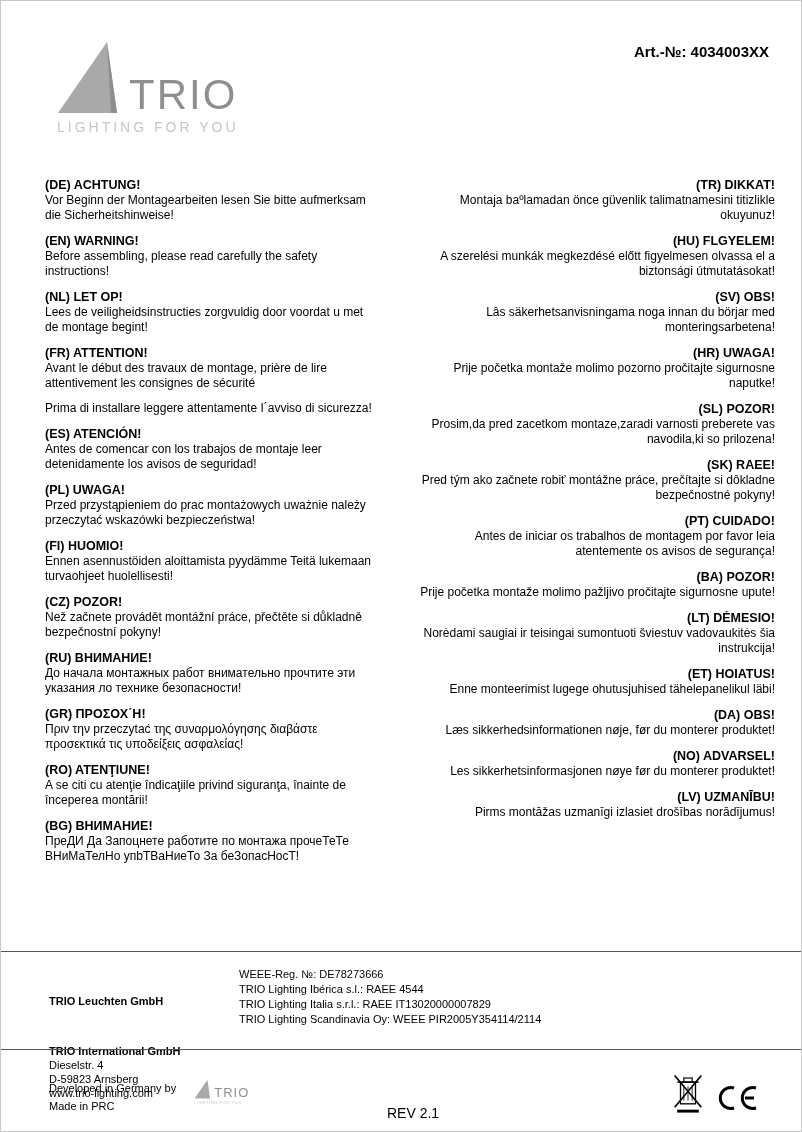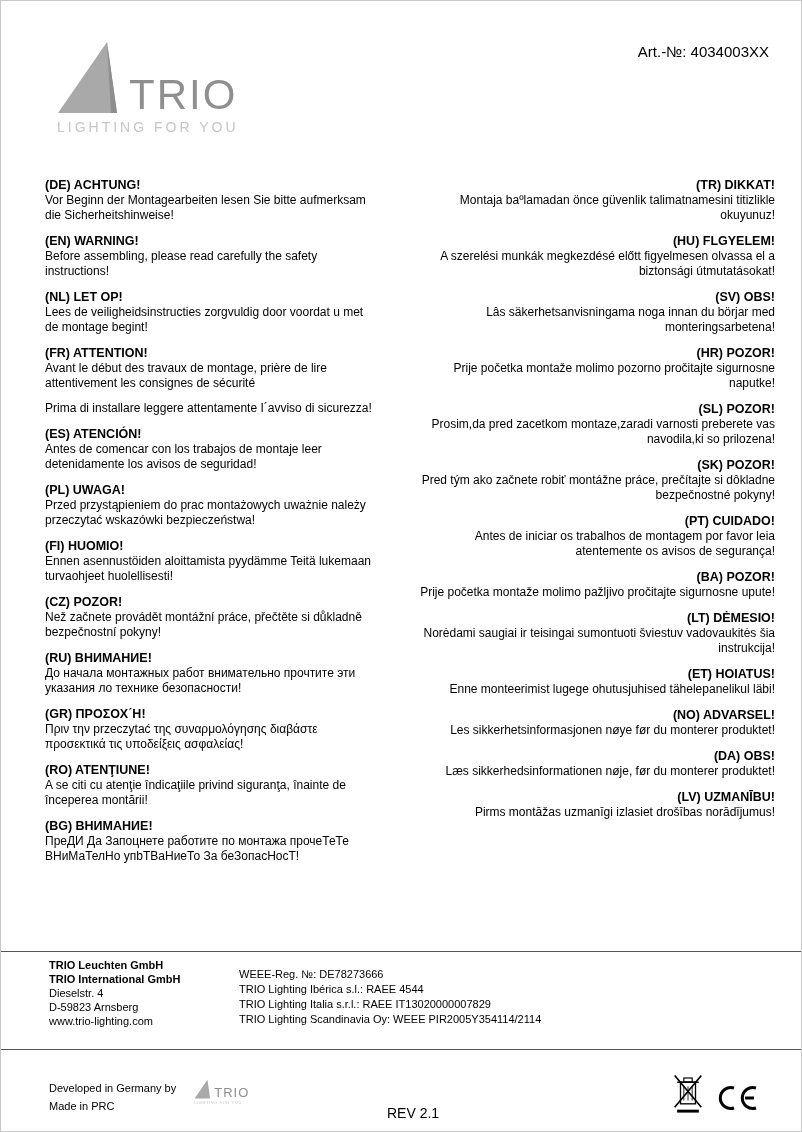--- a/index.html
+++ b/index.html
@@ -23,39 +23,39 @@
     letter-spacing:2px; margin-left:6px; font-weight:400;
   }
   .logo-tagline {
     margin-top:4px; font-size:14px; color:#c6c6c6; letter-spacing:3px;
     white-space:nowrap;
   }
 
   
   .artno {
     position:absolute; top:42px; right:32px;
-    font-size:15px; font-weight:normal;
+    font-size:15px; font-weight:bold;
   }
 
   
   .columns {
     position:absolute; top:176px; left:44px; right:26px;
     display:flex; gap:40px;
   }
   .col-left { width:332px; flex:none; }
   .col-right { flex:1; min-width:0;text-align:right; }
   .entry { margin-bottom:10px; }
   .entry-h { font-weight:bold; font-size:12.5px; line-height:16px; }
   .entry-b { font-size:12px; line-height:15px; }
 
   
   .rule1 { position:absolute; top:950px; left:0; right:0; border-top:1px solid #555; }
   .rule2 { position:absolute; top:1048px; left:0; right:0; border-top:1px solid #555; }
   .company { position:absolute; top:957px; left:48px; font-size:11px; line-height:14px; }
-  .company .b { font-weight:bold; }
+  .company .b { font-weight:bold;margin-top:36px; }
   .weee-reg { position:absolute; top:966px; left:230px; font-size:11px; line-height:15px;margin-left:8px; }
 
   .developed { position:absolute; top:1078px; left:48px; display:flex; align-items:flex-start; gap:18px; }
   .developed-lines { font-size:11px; line-height:18px; }
   .mini-logo { display:flex; flex-direction:column; align-items:flex-start; margin-top:0; }
   .mini-row { display:flex; align-items:flex-end; }
   .mini-brand { font-size:13px; color:#8f8f8f; letter-spacing:1px; margin-left:2px; line-height:12px; }
   .mini-tagline { font-size:4px; color:#c6c6c6; letter-spacing:0.6px; margin-top:1px; white-space:nowrap; }
 
   .rev { position:absolute; top:1104px; left:386px; font-size:14px; }
@@ -142,54 +142,54 @@
         </div>
       <div class="entry">
           <div class="entry-h">(HU) FLGYELEM!</div>
           <div class="entry-b">A szerelési munkák megkezdésé előtt figyelmesen olvassa el a biztonsági útmutatásokat!</div>
         </div>
       <div class="entry">
           <div class="entry-h">(SV) OBS!</div>
           <div class="entry-b">Lâs säkerhetsanvisningama noga innan du börjar med monteringsarbetena!</div>
         </div>
       <div class="entry">
-          <div class="entry-h">(HR) POZOR!</div>
+          <div class="entry-h">(HR) UWAGA!</div>
           <div class="entry-b">Prije početka montaže molimo pozorno pročitajte sigurnosne naputke!</div>
         </div>
       <div class="entry">
           <div class="entry-h">(SL) POZOR!</div>
           <div class="entry-b">Prosim,da pred zacetkom montaze,zaradi varnosti preberete vas navodila,ki so prilozena!</div>
         </div>
       <div class="entry">
-          <div class="entry-h">(SK) POZOR!</div>
+          <div class="entry-h">(SK) RAEE!</div>
           <div class="entry-b">Pred tým ako začnete robiť montážne práce, prečítajte si dôkladne bezpečnostné pokyny!</div>
         </div>
       <div class="entry">
           <div class="entry-h">(PT) CUIDADO!</div>
           <div class="entry-b">Antes de iniciar os trabalhos de montagem por favor leia atentemente os avisos de segurança!</div>
         </div>
       <div class="entry">
           <div class="entry-h">(BA) POZOR!</div>
           <div class="entry-b">Prije početka montaže molimo pažljivo pročitajte sigurnosne upute!</div>
         </div>
       <div class="entry">
           <div class="entry-h">(LT) DĖMESIO!</div>
           <div class="entry-b">Norėdami saugiai ir teisingai sumontuoti šviestuv vadovaukitės šia instrukcija!</div>
         </div>
       <div class="entry">
           <div class="entry-h">(ET) HOIATUS!</div>
           <div class="entry-b">Enne monteerimist lugege ohutusjuhised tähelepanelikul läbi!</div>
         </div>
       <div class="entry">
+          <div class="entry-h">(DA) OBS!</div>
+          <div class="entry-b">Læs sikkerhedsinformationen nøje, før du monterer produktet!</div>
+        </div>
+      <div class="entry">
           <div class="entry-h">(NO) ADVARSEL!</div>
           <div class="entry-b">Les sikkerhetsinformasjonen nøye før du monterer produktet!</div>
-        </div>
-      <div class="entry">
-          <div class="entry-h">(DA) OBS!</div>
-          <div class="entry-b">Læs sikkerhedsinformationen nøje, før du monterer produktet!</div>
         </div>
       <div class="entry">
           <div class="entry-h">(LV) UZMANĪBU!</div>
           <div class="entry-b">Pirms montāžas uzmanīgi izlasiet drošības norādījumus!</div>
         </div>
     </div>
   </div>
 
   <div class="rule1"></div>
 

